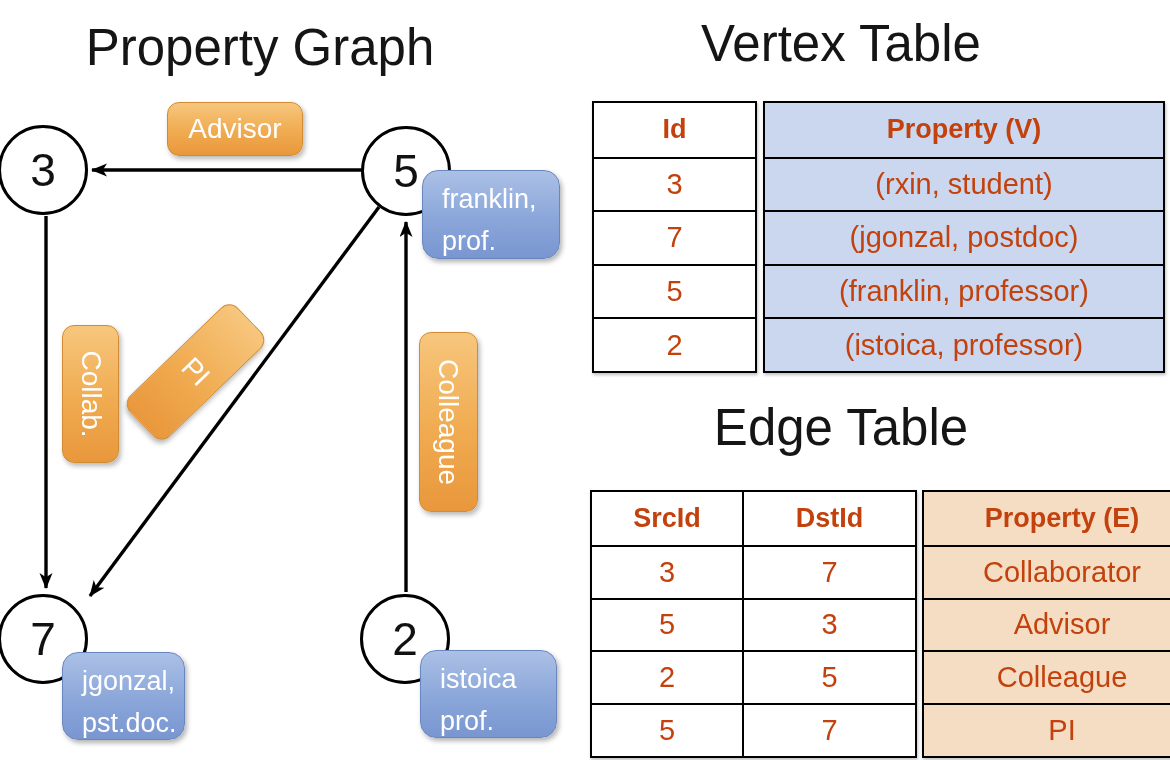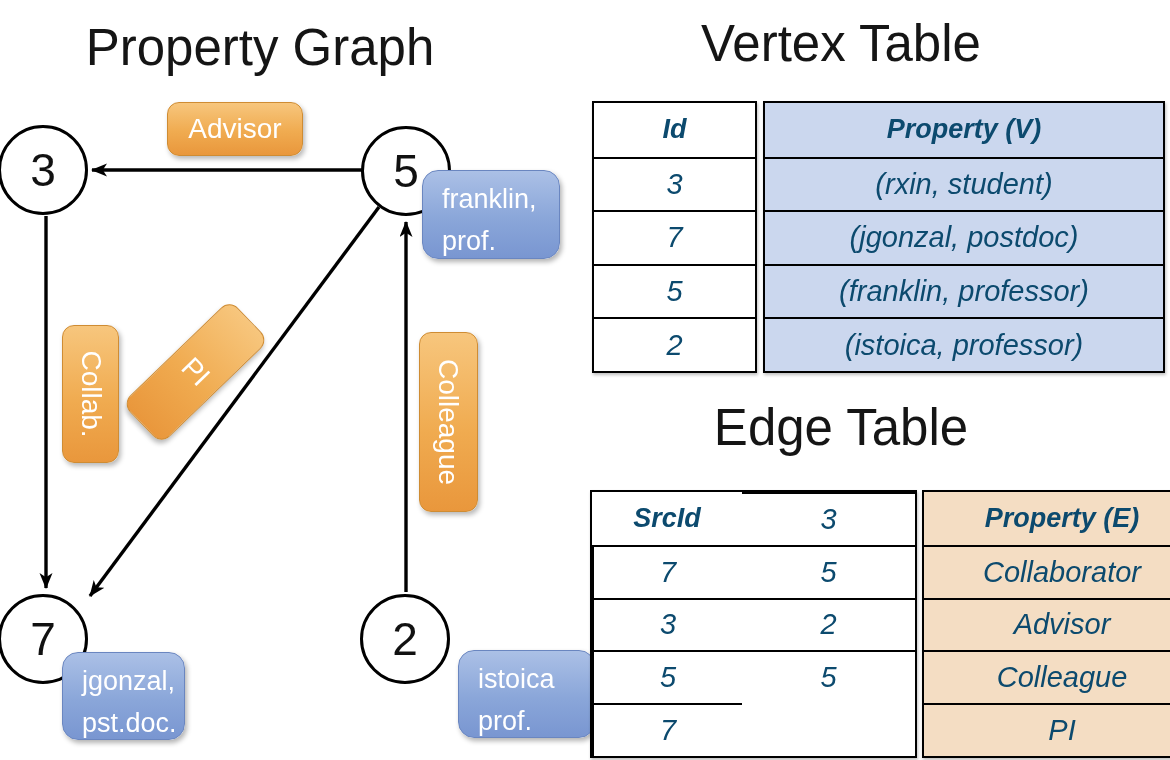--- a/index.html
+++ b/index.html
@@ -37,21 +37,21 @@
     padding:7px 10px 0 19px;
   }
   .vertex-label span { display:block; white-space:nowrap; }
   
   .tbox {
     position:absolute; box-sizing:border-box; border:2.5px solid #000;
     display:grid; background:#fff; box-shadow:1px 2px 3px rgba(0,0,0,0.25);
   }
   .cell {
     display:flex; align-items:center; justify-content:center;
-    font-size:29px; color:#0c4a6e; box-sizing:border-box; border-top:2px solid #000;font-style:italic;
+    font-size:29px; color:#c2410c; box-sizing:border-box; border-top:2px solid #000;
   }
   .cell.first-row { border-top:none; }
   .cell.hdr { font-weight:bold; font-size:27px; }
   .cell.col2 { border-left:2px solid #000; }
   .vprop { background:#cbd7ee; }
   .eprop { background:#f4ddc3; }
 </style>
 </head>
 <body>
 
@@ -98,21 +98,21 @@
   </div>
 
   <div class="vertex-label" style="left:422px; top:170px; width:138px; height:89px;">
     <span>franklin,</span>
     <span>prof.</span>
   </div>
   <div class="vertex-label" style="left:62px; top:652px; width:123px; height:88px;">
     <span>jgonzal,</span>
     <span>pst.doc.</span>
   </div>
-  <div class="vertex-label" style="left:420px; top:650px; width:137px; height:88px;margin-left:38px;">
+  <div class="vertex-label" style="left:420px; top:650px; width:137px; height:88px;">
     <span>istoica</span>
     <span>prof.</span>
   </div>
 
   <div class="panel-title" style="left:585px; top:14px; width:512px;">Vertex Table</div>
 
   <div class="tbox" style="left:592px; top:101px; width:165px; height:272px; grid-template-rows:repeat(5,1fr);">
     <div class="cell hdr first-row">Id</div>
     <div class="cell">3</div>
     <div class="cell">7</div>
@@ -125,20 +125,21 @@
     <div class="cell vprop">(rxin, student)</div>
     <div class="cell vprop">(jgonzal, postdoc)</div>
     <div class="cell vprop">(franklin, professor)</div>
     <div class="cell vprop">(istoica, professor)</div>
   </div>
 
   <div class="panel-title" style="left:585px; top:398px; width:512px;">Edge Table</div>
 
   <div class="tbox" style="left:590px; top:490px; width:327px; height:268px; grid-template-columns:150px 1fr; grid-template-rows:repeat(5,1fr);">
     <div class="cell hdr first-row">SrcId</div>
+    <div class="cell hdr first-row col2">DstId</div>
     <div class="cell">3</div>
     <div class="cell col2">7</div>
     <div class="cell">5</div>
     <div class="cell col2">3</div>
     <div class="cell">2</div>
     <div class="cell col2">5</div>
     <div class="cell">5</div>
     <div class="cell col2">7</div>
   </div>
 

